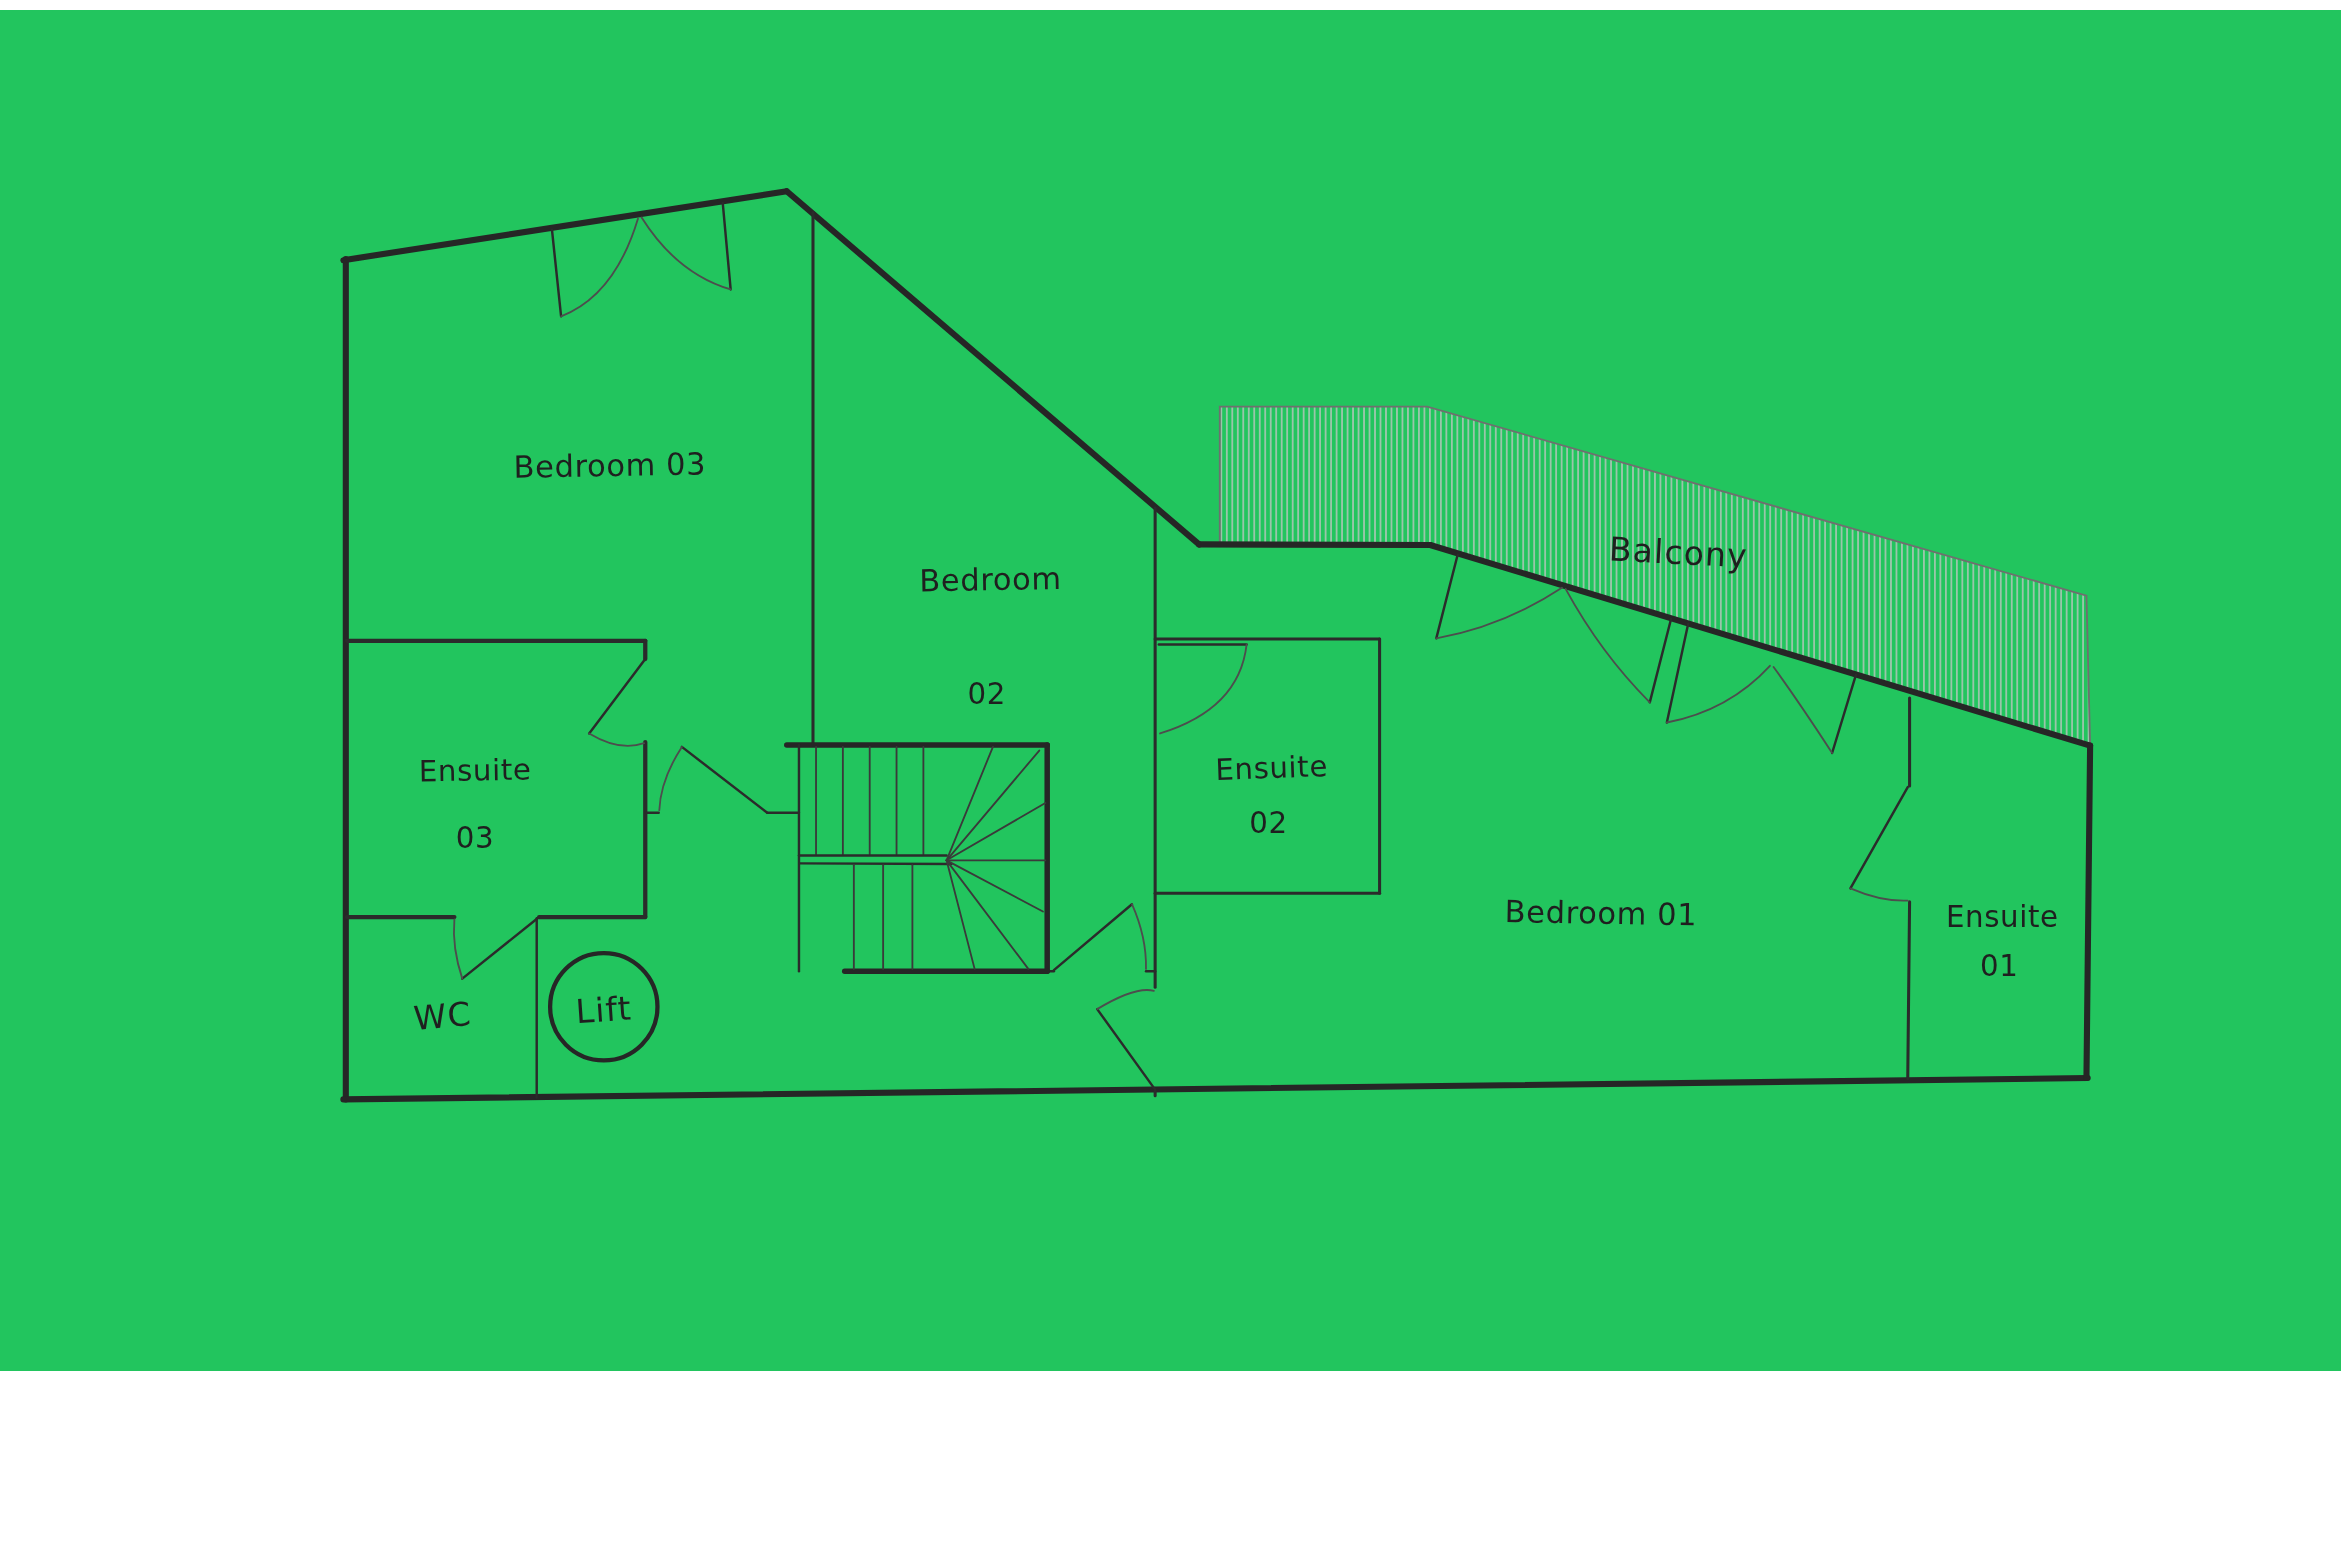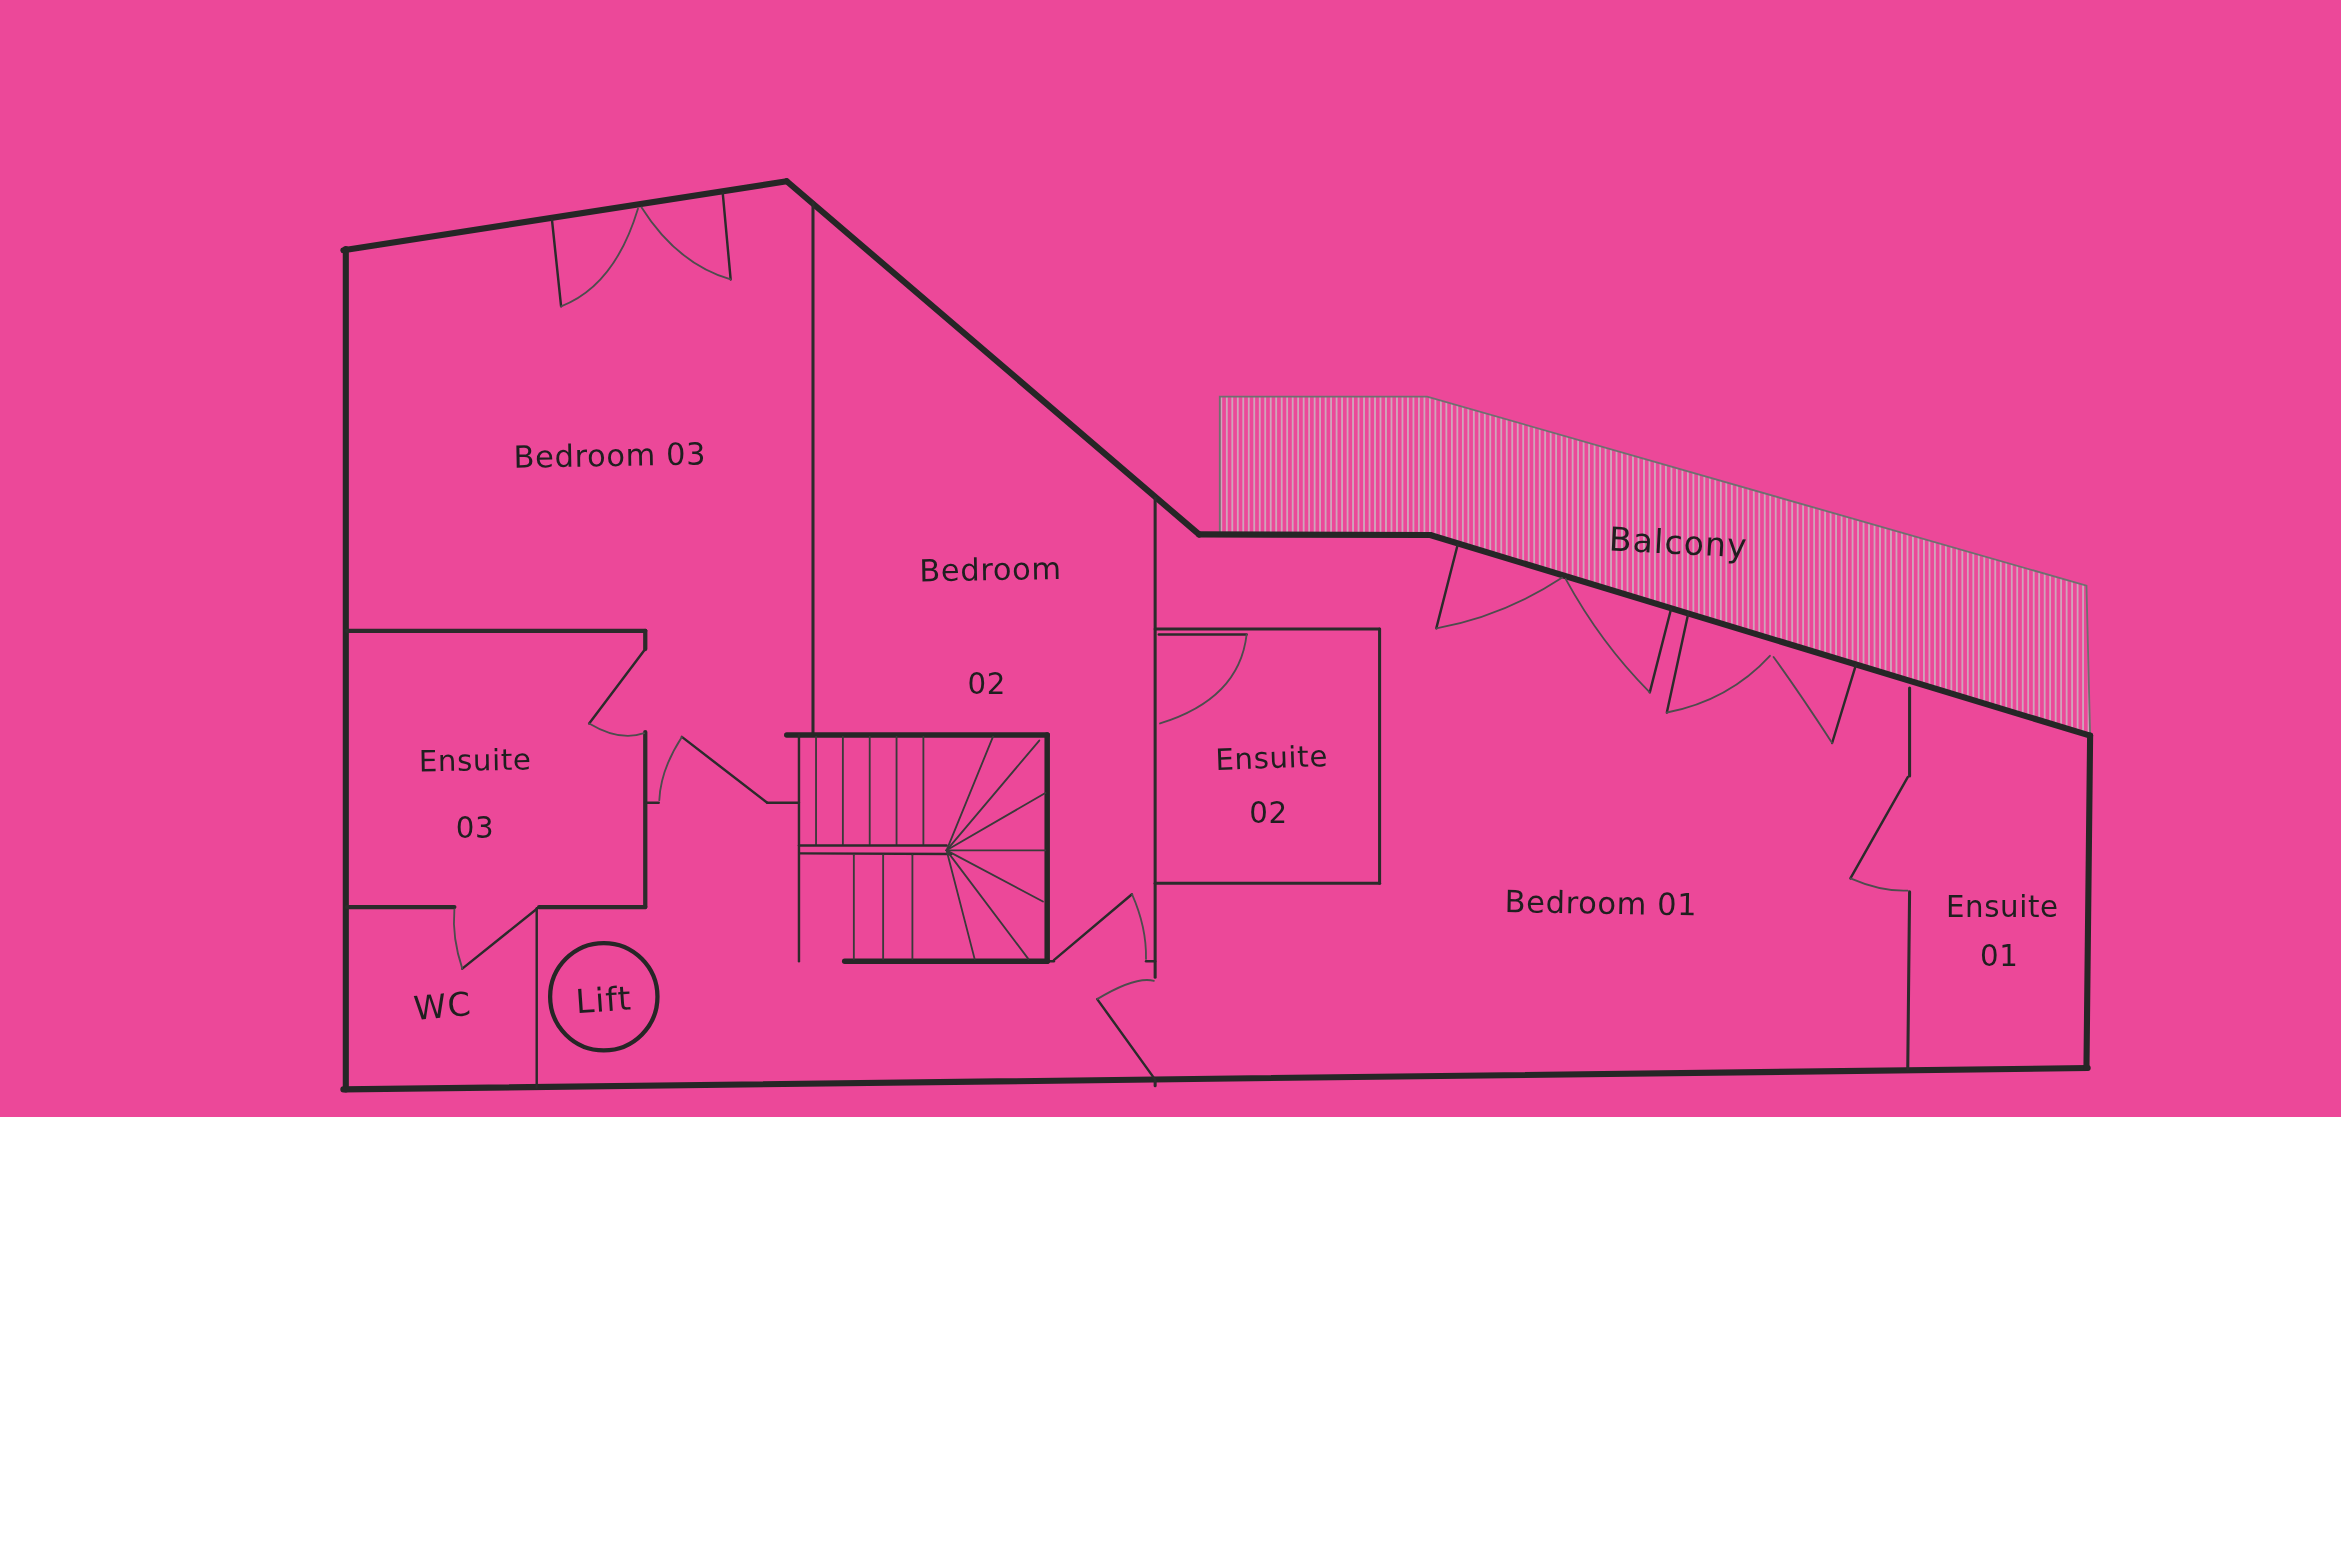--- a/index.html
+++ b/index.html
@@ -1,17 +1,17 @@
 <!DOCTYPE html>
 <html style="font-size:9.8px"><head>
 <meta charset="utf-8">
 <style>
   html,body{margin:0;padding:0;background:#ffffff;}
   body{width:2342px;height:1561px;overflow:hidden;}
-  .page{position:relative;width:2342px;height:1117px;background:#ec4899;}
+  .page{position:relative;width:2342px;height:1361px;background:#22c55e;margin-top:10px;}
   svg{position:absolute;left:0;top:0;display:block;}
   text{font-family:"DejaVu Sans",sans-serif;fill:#1f1f1f;}
   .lbl{font-size:50px;letter-spacing:1px;}
   .lbl-sm{font-size:48px;letter-spacing:1px;}
   .lbl-lg{font-size:54px;letter-spacing:2px;}
 </style>
 </head>
 <body>
 
 <div class="page">

